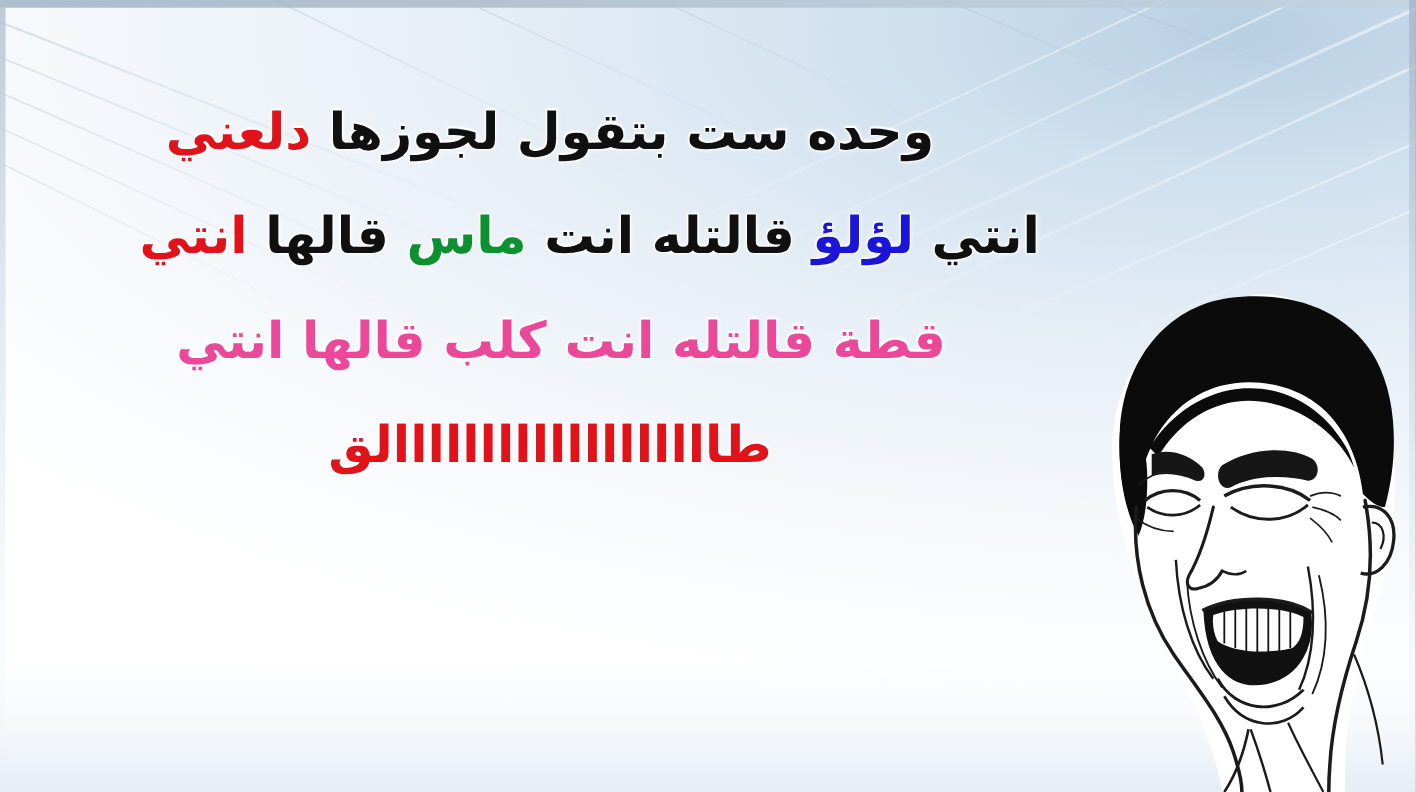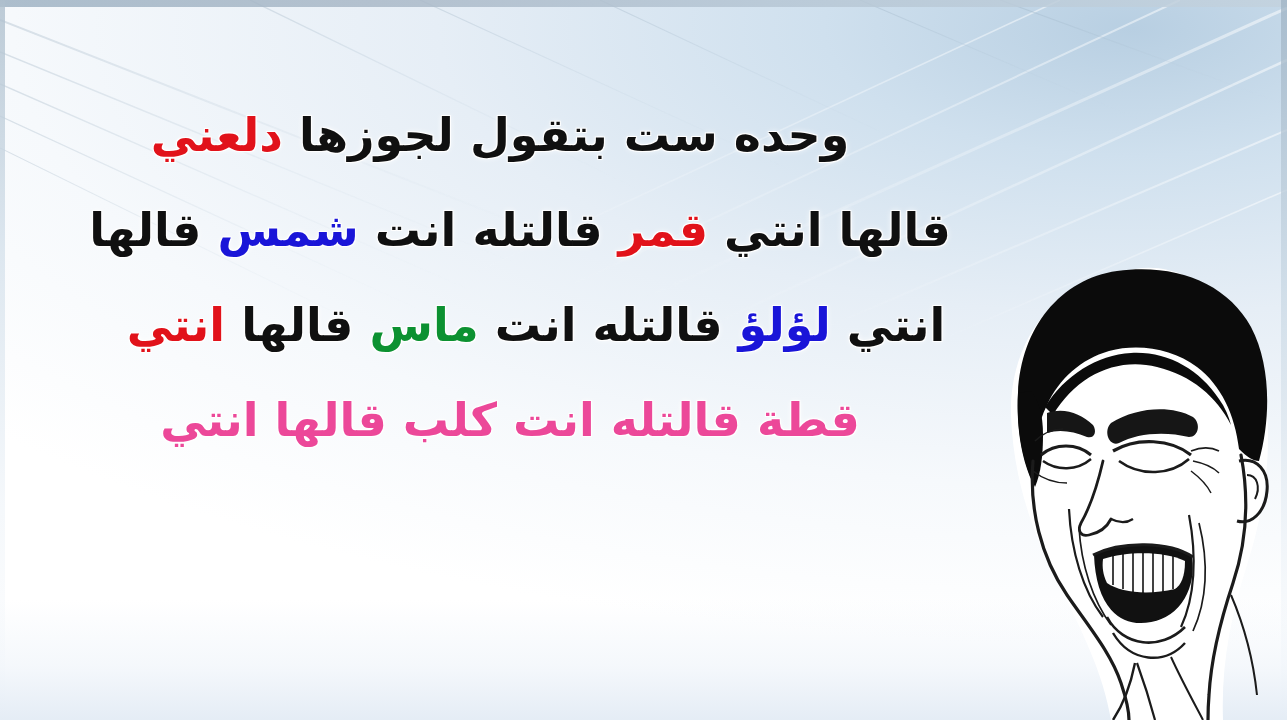--- a/index.html
+++ b/index.html
@@ -53,21 +53,21 @@
     position: absolute;
     inset: 0;
     opacity: .55;
   }
   .bg-lines svg { width: 100%; height: 100%; display: block; }
 
   
   .text-block {
     position: absolute;
     left: 0;
-    top: 112px;
+    top: 96px;
     width: 1040px;
     text-align: center;
     z-index: 5;
   }
   .joke-line {
     font-size: 46px;
     font-weight: 900;
     line-height: 1.0;
     margin: 0 0 49px 0;
     white-space: nowrap;
@@ -157,32 +157,32 @@
   <div class="bg-leftedge"></div>
   <div class="bg-rightedge"></div>
   <div class="bg-bottomtint"></div>
 
   <div class="text-block">
 
     <p class="joke-line l1">
       <span class="w black" style="color: rgb(16, 16, 16);">وحده ست بتقول لجوزها </span><span class="w red" style="color: rgb(225, 18, 26);">دلعني</span>
     </p>
 
-    <p class="joke-line l2">
-      <span class="w black" style="color: rgb(16, 16, 16);">قالها انتي </span><span class="w red" style="color: rgb(225, 18, 26);">قمر</span><span class="w black" style="color: rgb(16, 16, 16);"> قالتله انت </span><span class="w blue" style="color: rgb(26, 21, 216);">شمس</span><span class="w black" style="color: rgb(16, 16, 16);"> قالها</span>
-    </p>
 
     <p class="joke-line l3">
       <span class="w black" style="color: rgb(16, 16, 16);">انتي </span><span class="w blue" style="color: rgb(26, 21, 216);">لؤلؤ</span><span class="w black" style="color: rgb(16, 16, 16);"> قالتله انت </span><span class="w green" style="color: rgb(12, 145, 49);">ماس</span><span class="w black" style="color: rgb(16, 16, 16);"> قالها </span><span class="w red" style="color: rgb(225, 18, 26);">انتي</span>
     </p>
 
     <p class="joke-line l4 all-red">
       <span class="w red" style="color: #ec4899;">قطة قالتله انت كلب قالها انتي</span>
     </p>
 
+    <p class="joke-line l5 all-red">
+      <span class="w red" style="color: rgb(225, 18, 26);">طااااااااااااااااااالق</span>
+    </p>
 
   </div>
 
   <div class="meme-face">
     <svg viewBox="0 0 300 455" xmlns="http://www.w3.org/2000/svg">
 
       <path d="M118 12 C 62 26, 24 84, 26 150 C 28 208, 44 262, 74 320
                C 98 368, 118 408, 126 455 L 238 455
                C 236 400, 246 350, 262 300 C 282 238, 290 168, 276 108
                C 262 46, 206 -6, 150 4 Z" fill="#ffffff" stroke="none"></path>

